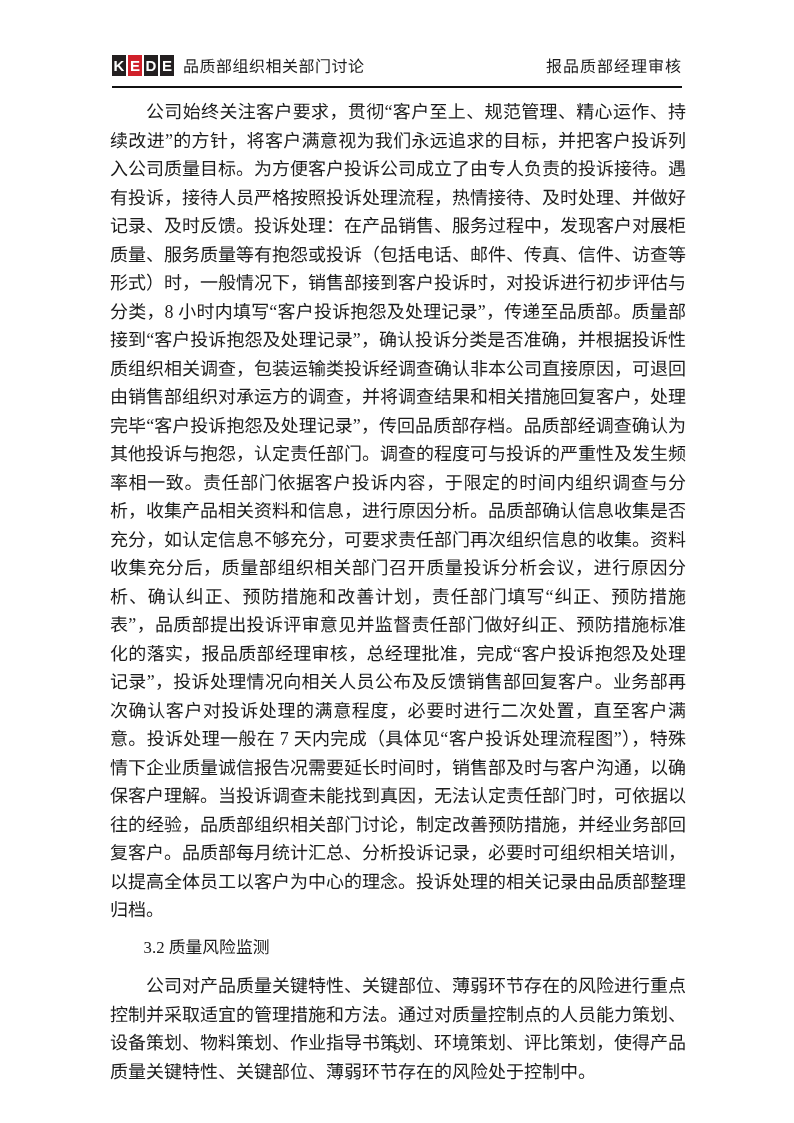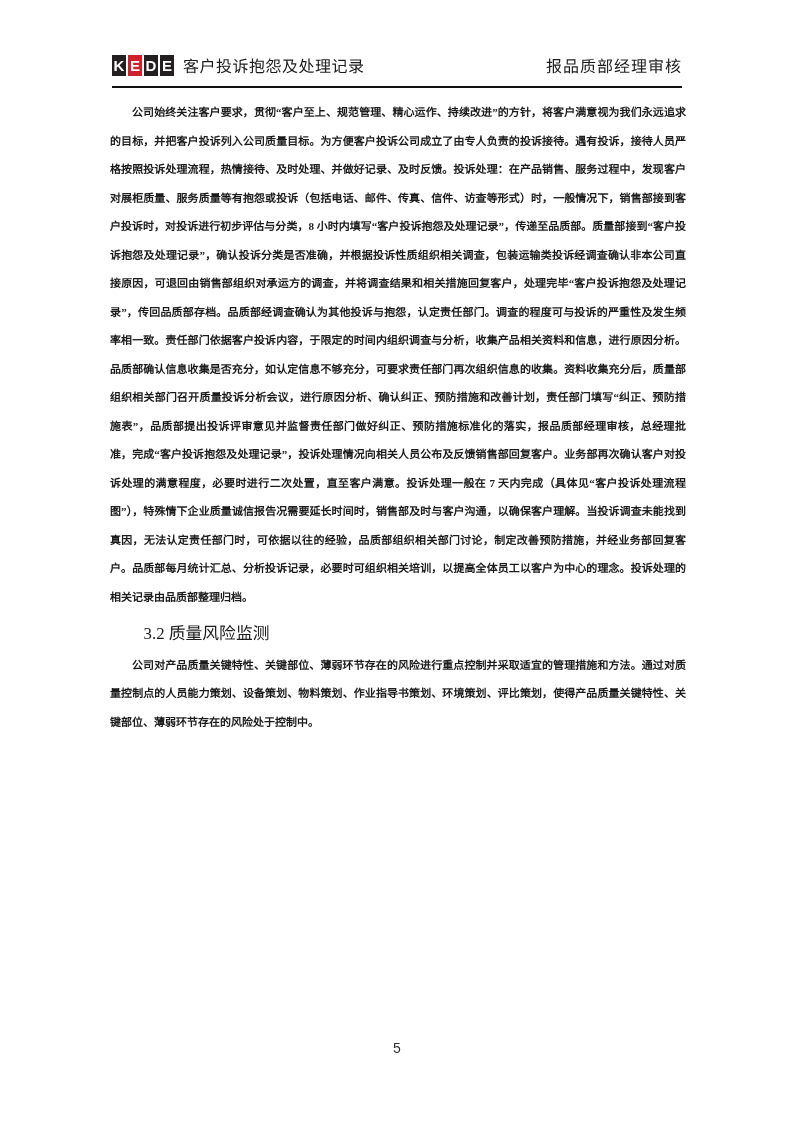--- a/index.html
+++ b/index.html
@@ -59,33 +59,32 @@
     white-space: nowrap;
   }
   
   .doc-body {
     position: absolute;
     top: 98px;
     left: 110px;
     width: 576px;
   }
   .doc-body p {
-    font-size: 11px;
+    font-size: 18px;
     line-height: 28.5px;
     text-align: justify;
     text-indent: 2em;
-    font-weight: bold;
   }
   .section-heading {
     font-size: 16.8px;
     line-height: 28.5px;
     text-indent: 2em;
     font-weight: normal;
     margin-top: 9px;
-    margin-bottom: 2px;
+    margin-bottom: 10px;
   }
   
   .page-number {
     position: absolute;
     bottom: 67px;
     left: 0;
     width: 100%;
     text-align: center;
     font-family: "Liberation Sans", "DejaVu Sans", sans-serif;
     font-size: 14px;
@@ -98,21 +97,21 @@
 <div class="page">
 
   <div class="header">
     <div class="header-left">
       <div class="logo">
         <span class="logo-letter" style="background: rgb(35, 31, 32); color: rgb(255, 255, 255);">K</span>
         <span class="logo-letter" style="background: rgb(208, 32, 42); color: rgb(255, 255, 255);">E</span>
         <span class="logo-letter" style="background: rgb(35, 31, 32); color: rgb(255, 255, 255);">D</span>
         <span class="logo-letter" style="background: rgb(35, 31, 32); color: rgb(255, 255, 255);">E</span>
       </div>
-      <span class="company-name">客户投诉抱怨及处理记录</span>
+      <span class="company-name">品质部组织相关部门讨论</span>
     </div>
     <span class="report-title">报品质部经理审核</span>
   </div>
 
   <div class="doc-body">
     <p>公司始终关注客户要求，贯彻“客户至上、规范管理、精心运作、持续改进”的方针，将客户满意视为我们永远追求的目标，并把客户投诉列入公司质量目标。为方便客户投诉公司成立了由专人负责的投诉接待。遇有投诉，接待人员严格按照投诉处理流程，热情接待、及时处理、并做好记录、及时反馈。投诉处理：在产品销售、服务过程中，发现客户对展柜质量、服务质量等有抱怨或投诉（包括电话、邮件、传真、信件、访查等形式）时，一般情况下，销售部接到客户投诉时，对投诉进行初步评估与分类，8 小时内填写“客户投诉抱怨及处理记录”，传递至品质部。质量部接到“客户投诉抱怨及处理记录”，确认投诉分类是否准确，并根据投诉性质组织相关调查，包装运输类投诉经调查确认非本公司直接原因，可退回由销售部组织对承运方的调查，并将调查结果和相关措施回复客户，处理完毕“客户投诉抱怨及处理记录”，传回品质部存档。品质部经调查确认为其他投诉与抱怨，认定责任部门。调查的程度可与投诉的严重性及发生频率相一致。责任部门依据客户投诉内容，于限定的时间内组织调查与分析，收集产品相关资料和信息，进行原因分析。品质部确认信息收集是否充分，如认定信息不够充分，可要求责任部门再次组织信息的收集。资料收集充分后，质量部组织相关部门召开质量投诉分析会议，进行原因分析、确认纠正、预防措施和改善计划，责任部门填写“纠正、预防措施表”，品质部提出投诉评审意见并监督责任部门做好纠正、预防措施标准化的落实，报品质部经理审核，总经理批准，完成“客户投诉抱怨及处理记录”，投诉处理情况向相关人员公布及反馈销售部回复客户。业务部再次确认客户对投诉处理的满意程度，必要时进行二次处置，直至客户满意。投诉处理一般在 7 天内完成（具体见“客户投诉处理流程图”），特殊情下企业质量诚信报告况需要延长时间时，销售部及时与客户沟通，以确保客户理解。当投诉调查未能找到真因，无法认定责任部门时，可依据以往的经验，品质部组织相关部门讨论，制定改善预防措施，并经业务部回复客户。品质部每月统计汇总、分析投诉记录，必要时可组织相关培训，以提高全体员工以客户为中心的理念。投诉处理的相关记录由品质部整理归档。</p>
     <h3 class="section-heading">3.2 质量风险监测</h3>
     <p>公司对产品质量关键特性、关键部位、薄弱环节存在的风险进行重点控制并采取适宜的管理措施和方法。通过对质量控制点的人员能力策划、设备策划、物料策划、作业指导书策划、环境策划、评比策划，使得产品质量关键特性、关键部位、薄弱环节存在的风险处于控制中。</p>
   </div>
 

